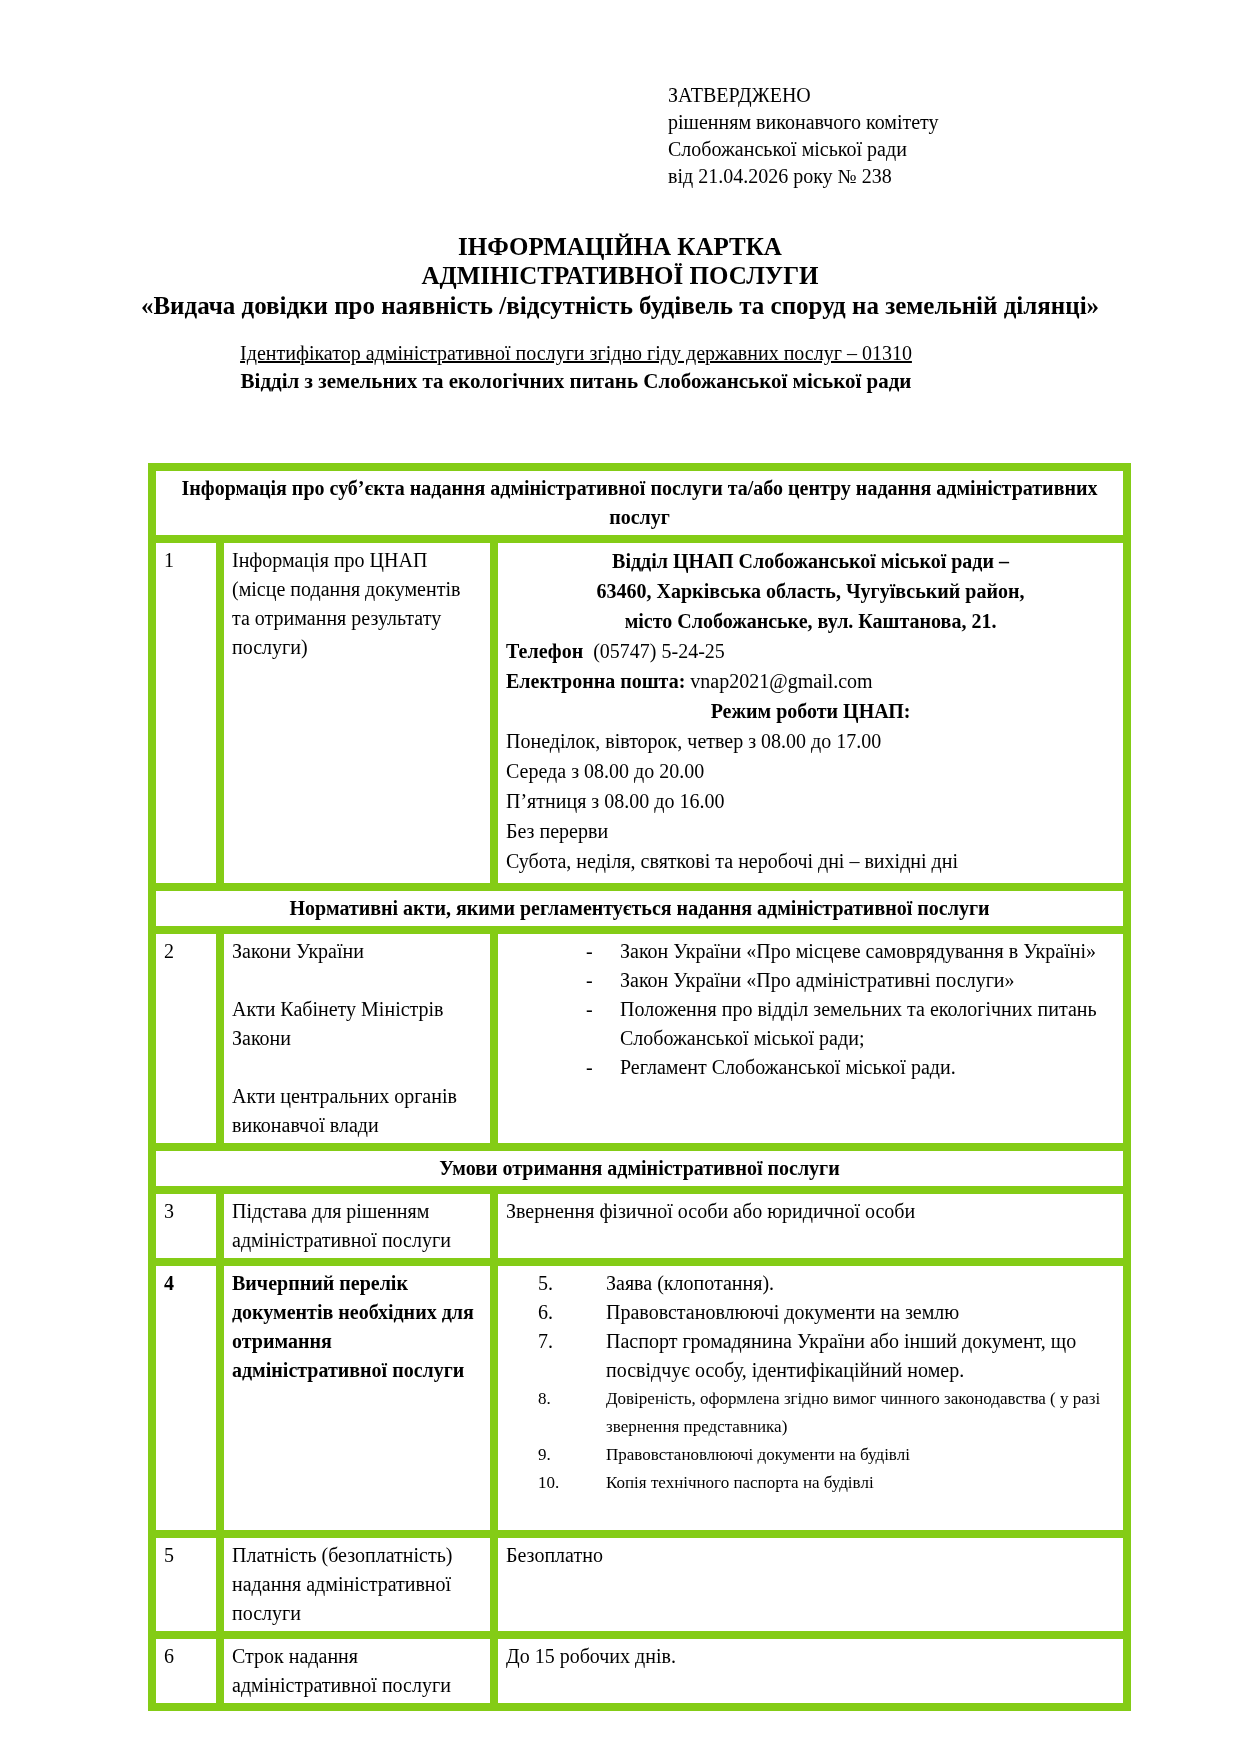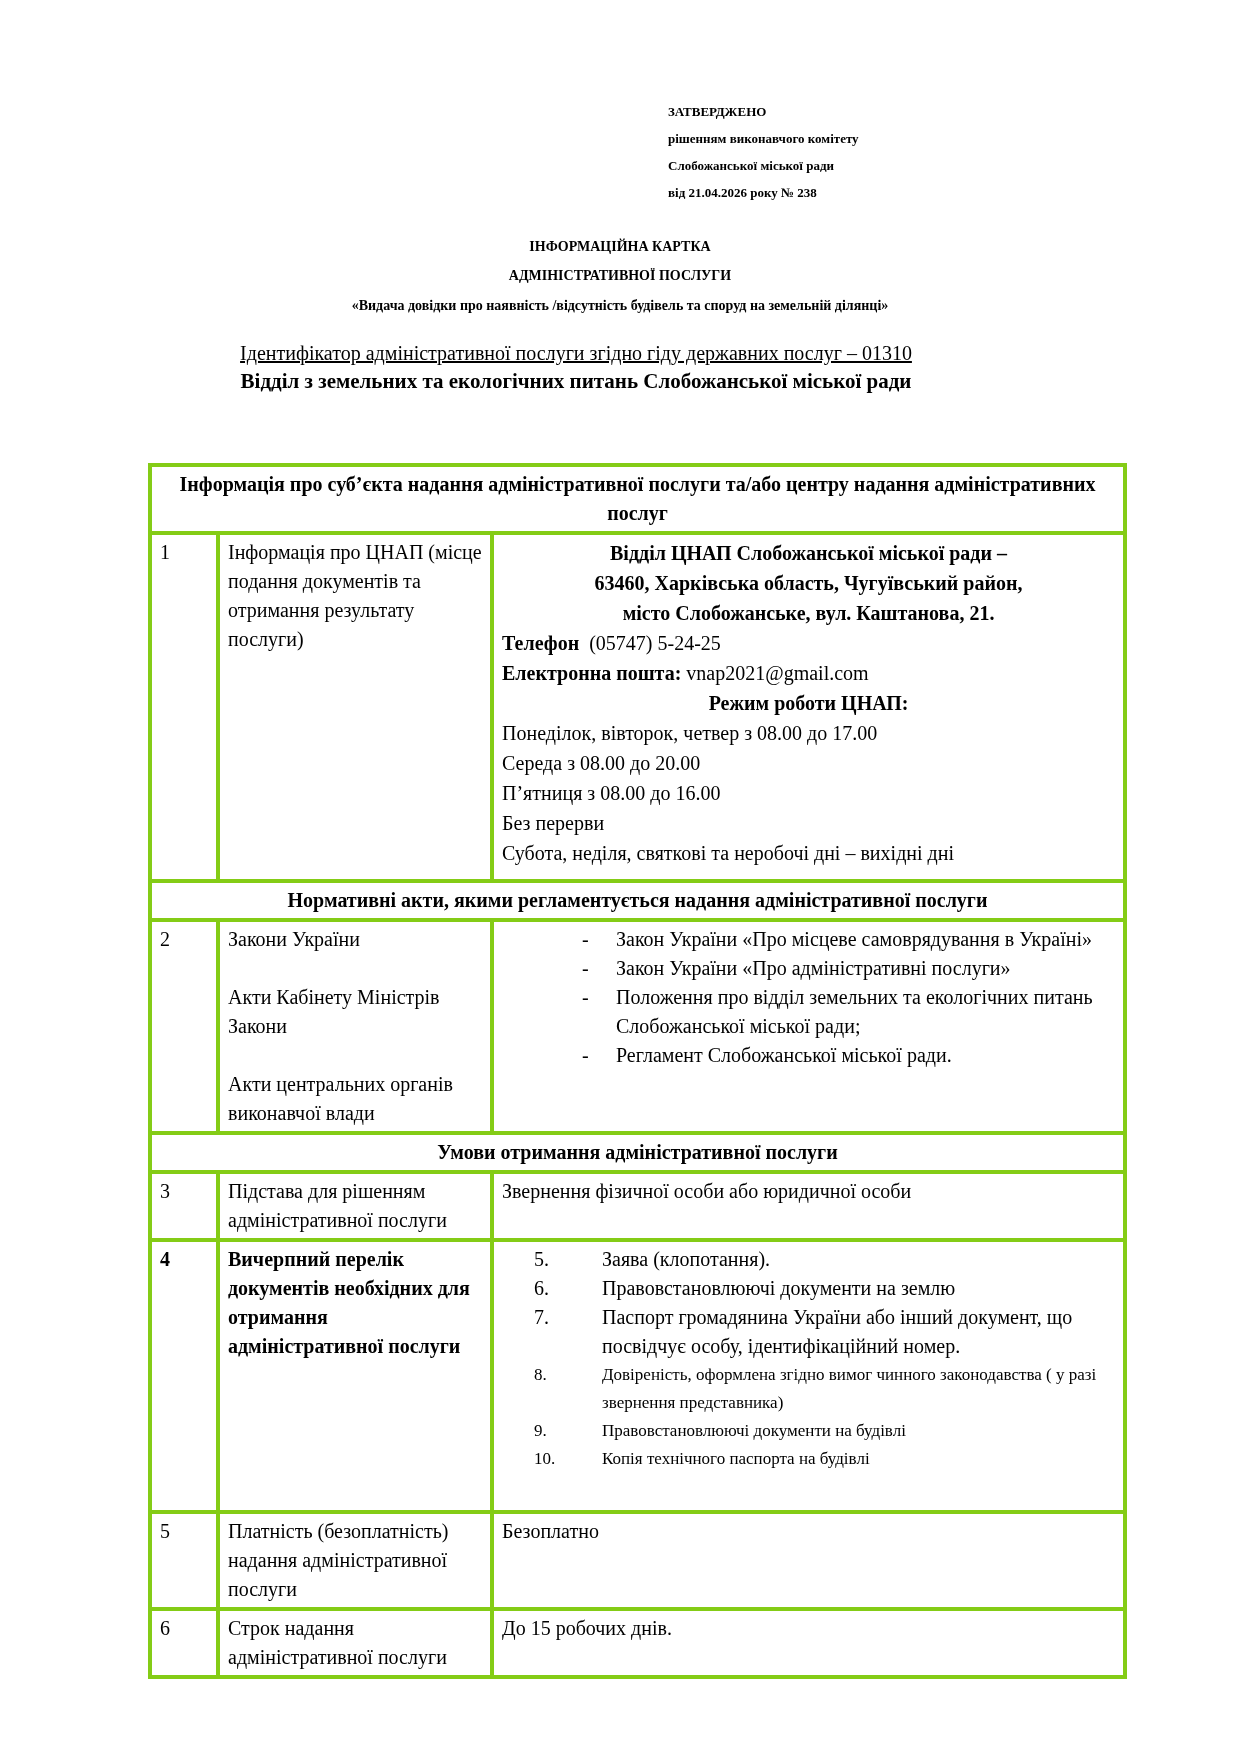--- a/index.html
+++ b/index.html
@@ -1,30 +1,30 @@
 <!DOCTYPE html>
 <html><head>
 <meta charset="utf-8">
 <style>
   html,body{margin:0;padding:0;background:#ffffff;}
   body{width:1240px;height:1754px;position:relative;overflow:hidden;
        font-family:"Liberation Serif", serif;color:#000;}
-  .approval{position:absolute;left:668px;top:98px;font-size:13px;line-height:27px;font-weight:bold;}
+  .approval{position:absolute;left:668px;top:82px;font-size:20px;line-height:27px;}
   .title-block{position:absolute;left:0;top:232px;width:1240px;text-align:center;
-               font-weight:bold;font-size:14px;line-height:29px;}
+               font-weight:bold;font-size:25px;line-height:29px;}
   .title-block .service-name{margin-top:1px;}
   .subtitle-block{position:absolute;left:0;top:340px;width:1152px;text-align:center;
                   font-size:20px;line-height:27px;}
   .ident{text-decoration:underline;}
   .dept{font-weight:bold;font-size:21px;margin-top:1px;}
 
   table.info-table{position:absolute;left:148px;top:463px;width:975px;
                    border-collapse:collapse;table-layout:fixed;
                    border:3px solid #000;}
-  table.info-table td{border:4px solid #84cc16;vertical-align:top;
+  table.info-table td{border:8px solid #84cc16;vertical-align:top;
                       font-size:20px;line-height:29px;padding:3px 8px;}
   td.sec{font-weight:bold;text-align:center;vertical-align:middle;
          font-size:21px;line-height:28px;padding:2px 20px;}
   td.num{padding-left:11px;}
   td.lbl{padding-left:10px;padding-right:6px;}
   td.val{padding-left:8px;padding-right:8px;}
   .b{font-weight:bold;text-align:center;}
   .pre{white-space:pre-wrap;}
   .gap-after{margin-bottom:29px;}
   .li{display:flex;}

